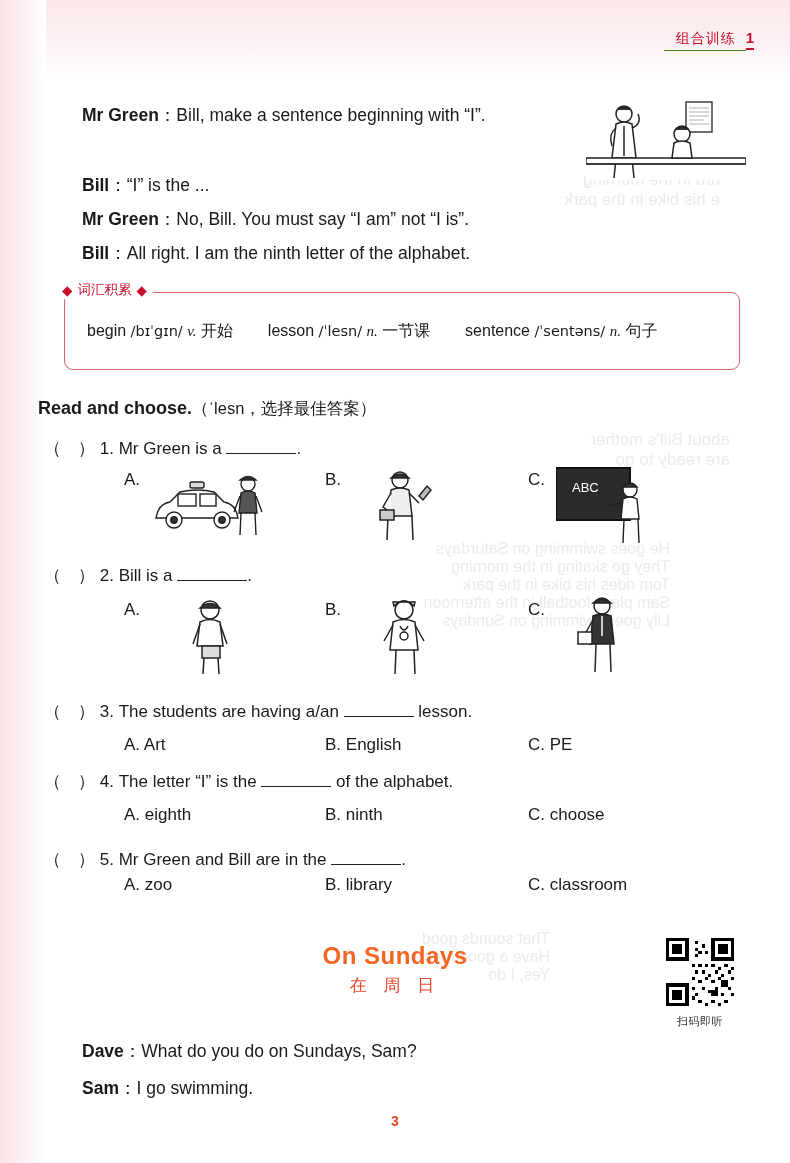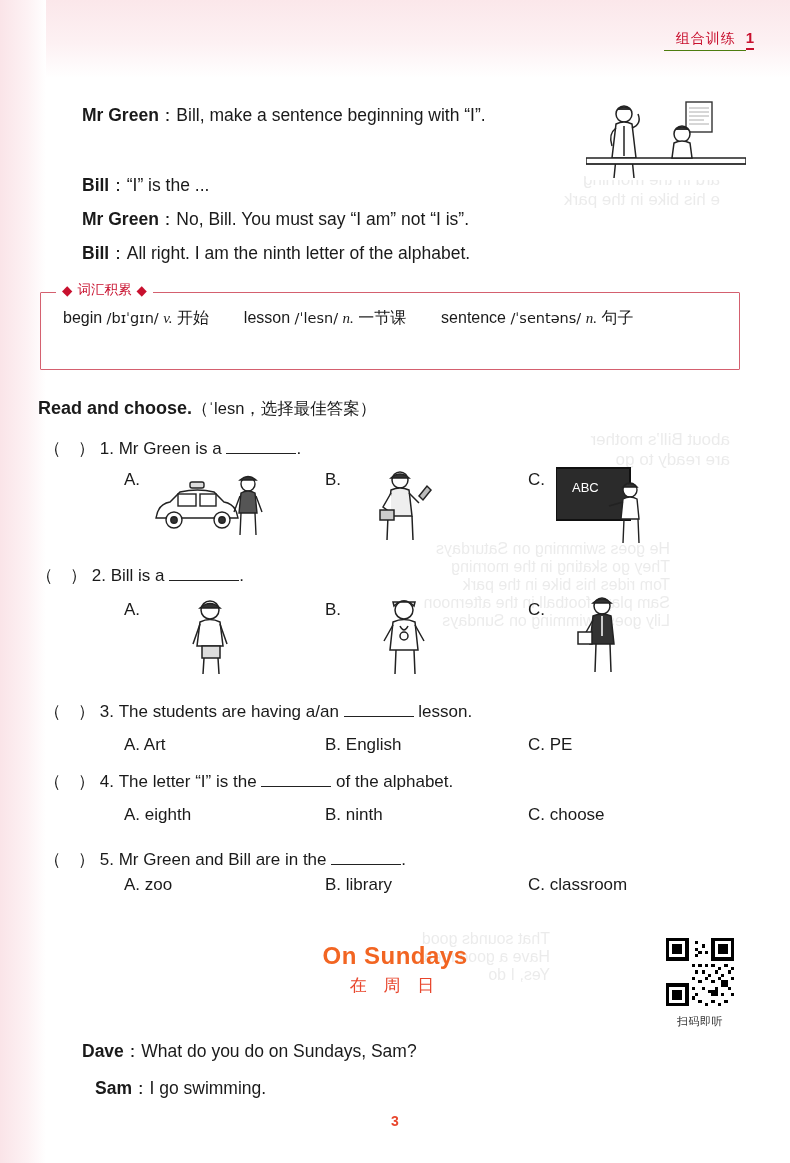--- a/index.html
+++ b/index.html
@@ -48,22 +48,22 @@
     position:absolute; right:44px; top:100px; width:160px; height:78px;
   }
 
   
   .vocab-wrap { position:absolute; left:40px; top:292px; width:700px; }
   .vocab-title {
     position:absolute; left:16px; top:-11px; background:#fff;
     padding:0 6px; font-size:13.5px; color:#c8102e; display:flex; align-items:center; gap:5px;
   }
   .vocab-box {
-    border:1.6px solid #d4606f; border-radius:1px;
-    padding:9px 22px 14px 22px; min-height:78px;
+    border:1.6px solid #d4606f; border-radius:9px;
+    padding:22px 22px 14px 22px; min-height:78px;margin-left:24px;
   }
   .vocab-row { font-size:16px; line-height:2.0; white-space:nowrap; }
   .vocab-row .en { font-family:"Liberation Sans", sans-serif; }
   .vocab-row .ipa { font-family:"DejaVu Sans", sans-serif; font-size:14.5px; }
   .vocab-row .pos { font-style:italic; font-family:"Liberation Serif", serif; font-size:15px;}
   .vocab-gap { display:inline-block; width:26px; }
 
   
   .instruction {
     position:absolute; left:38px; top:398px; font-size:18px; font-weight:bold;
@@ -260,21 +260,21 @@
       <g stroke="#222" stroke-width="1.4" fill="#fff">
         <circle cx="74" cy="24" r="7"></circle>
         <path d="M67 21 q7 -7 14 0 z" fill="#333"></path>
         <path d="M67 33 q7 -4 14 0 l2 20 h-18 z"></path>
         <path d="M68 53 l-1 24 M82 53 l1 24"></path>
         <path d="M67 36 l-14 4"></path>
       </g>
     </svg>
   </div>
 
-  <div class="q" style="left:36px; top:564px;text-align:right;">
+  <div class="q" style="left:44px; top:564px;text-align:right;">
     <span class="paren">（　）</span>
     <span>2.</span>
     <span>Bill is a</span>
     <span class="blank"></span><span>.</span>
   </div>
   <div class="opt" style="left:124px; top:600px;">A.</div>
   <div class="opt" style="left:325px; top:600px;">B.</div>
   <div class="opt" style="left:528px; top:600px;">C.</div>
 
   <div class="pic" style="left:178px; top:596px;">
@@ -444,18 +444,18 @@
         <rect x="14" y="16" width="2" height="2"></rect>
           <rect x="17" y="13" width="2" height="2"></rect>
       </g>
     </svg>
     <div class="qr-cap">扫码即听</div>
   </div>
 
   <div class="dlg" style="left:82px; top:1038px;">
     <span class="spk">Dave</span><span class="colon">：</span><span>What do you do on Sundays, Sam?</span>
   </div>
-  <div class="dlg" style="left:95px; top:1075px;">
+  <div class="dlg" style="left:82px; top:1075px;">
     <span class="spk">Sam</span><span class="colon">：</span><span>I go swimming.</span>
   </div>
 
   <div class="pagenum">3</div>
 </div>
 
 </body></html>

